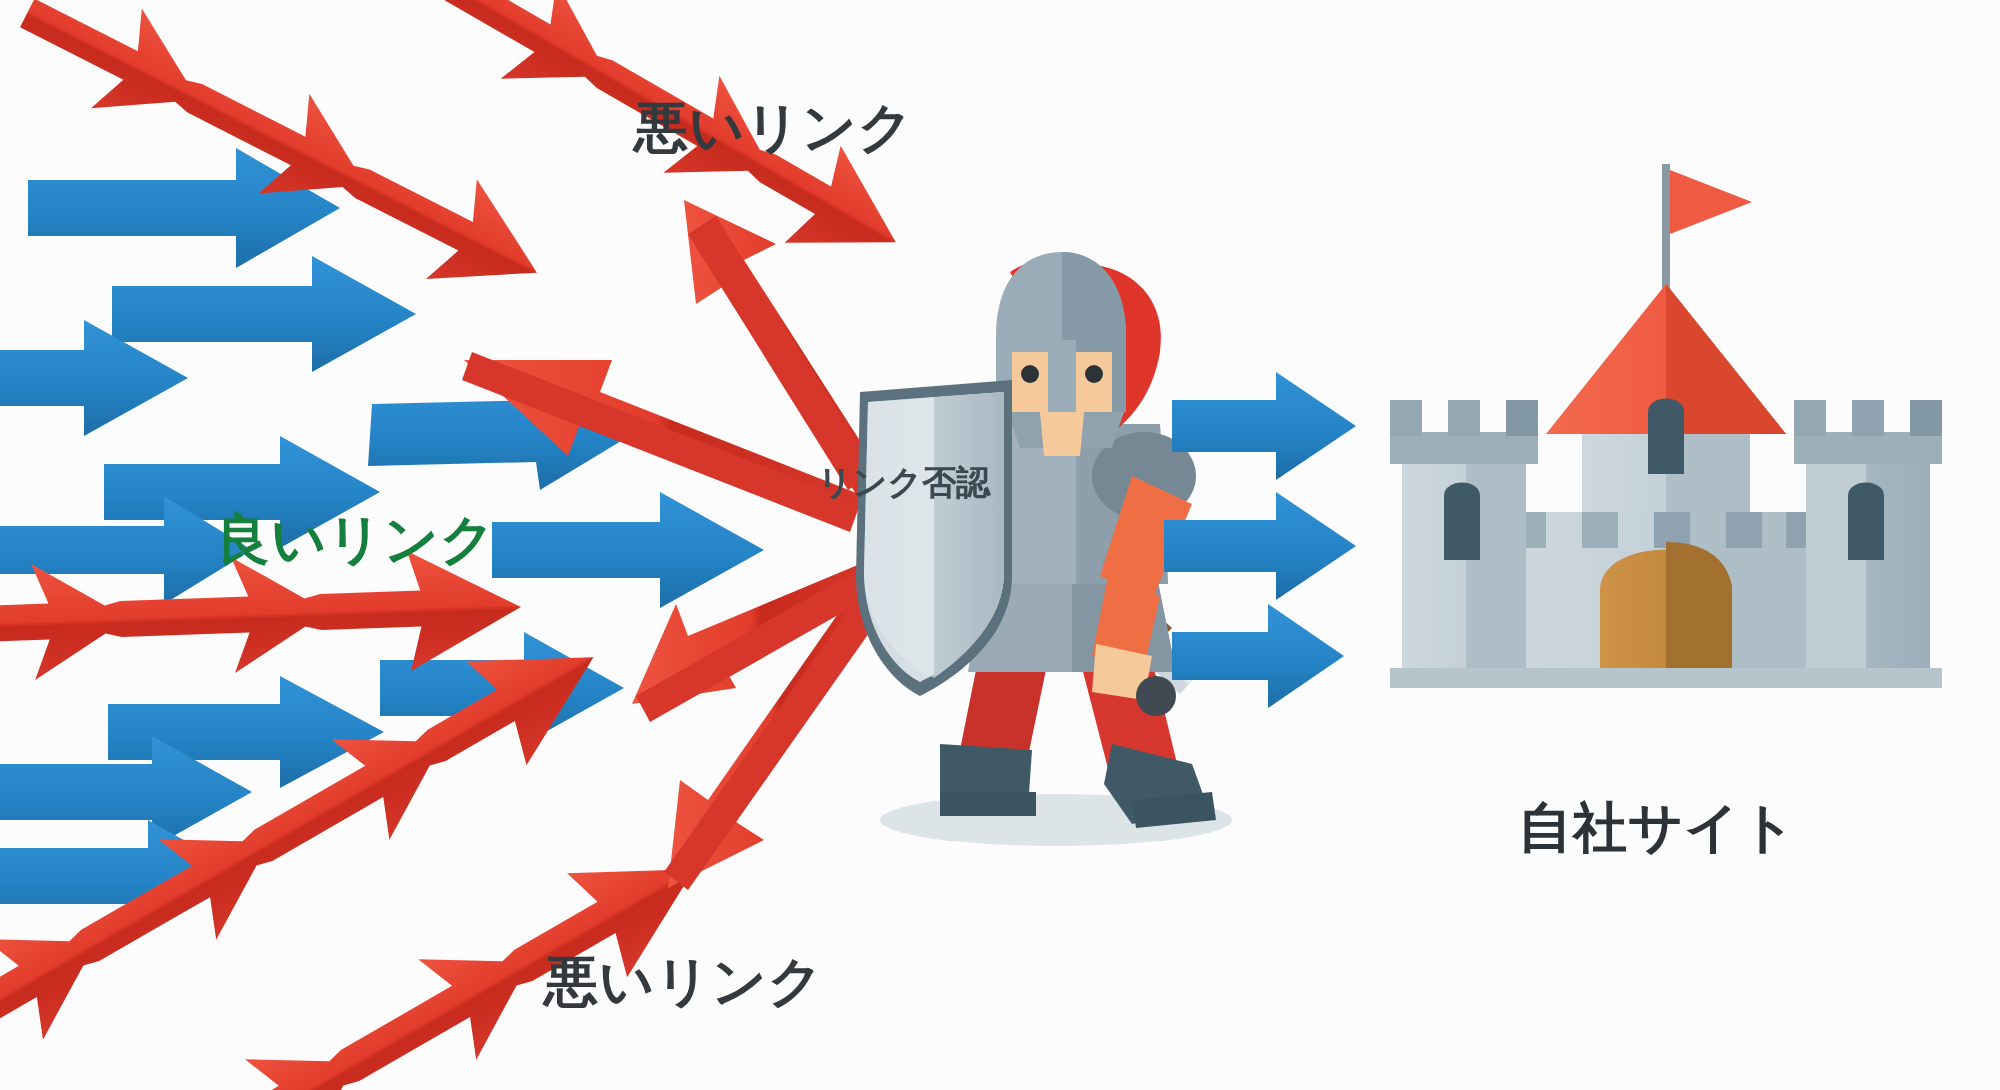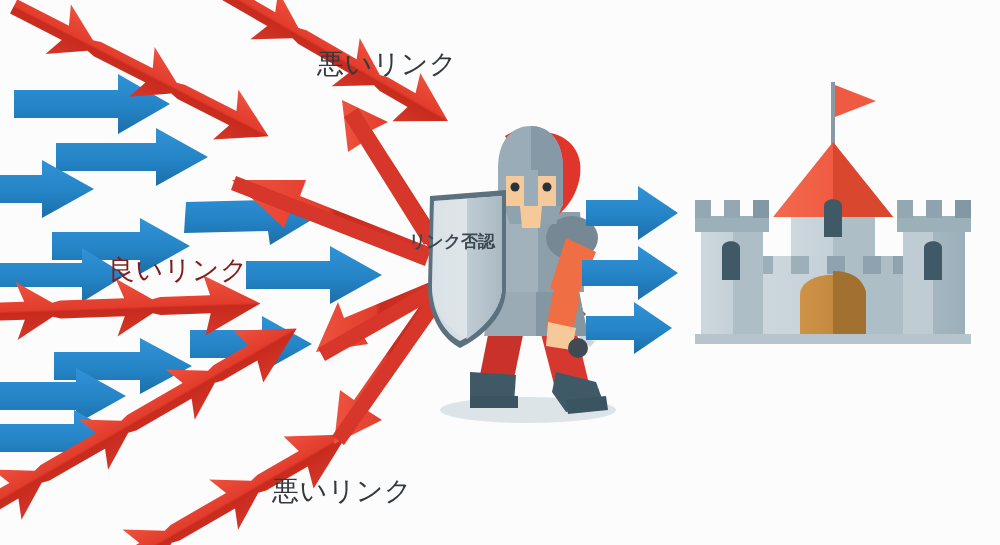--- a/index.html
+++ b/index.html
@@ -5,28 +5,28 @@
   html,body{margin:0;padding:0;}
   body{
     width:1000px;height:545px;overflow:hidden;
     background:#fcfcfc;
     font-family:"Liberation Sans","DejaVu Sans",sans-serif;
   }
   #stage{position:relative;width:1000px;height:545px;background:#fcfcfc;}
   #stage svg{position:absolute;top:0;left:0;}
   .lbl{
     position:absolute;
-    font-weight:normal;
+    font-weight:bold;
     color:#2f3b42;
     letter-spacing:0.5px;
     white-space:nowrap;
     user-select:none;
   }
   .lbl-bad{color:#33393d;}
-  .lbl-good{color:#7f1d1d;text-align:center;}
+  .lbl-good{color:#15803d;text-align:center;}
   .lbl-site{color:#2b3338;}
   .shield-text{
     position:absolute;
     text-align:center;
     font-weight:bold;
     color:#3b4850;
     line-height:1.22;
     white-space:nowrap;
     user-select:none;
   }
@@ -352,18 +352,19 @@
     </g>
 
   </svg>
 
   <div class="lbl lbl-bad" style="left:317px;top:46px;font-size:27px;">悪いリンク</div>
 
   <div class="lbl lbl-good" style="left:108px;top:252px;font-size:27px;">良いリンク</div>
 
   <div class="lbl lbl-bad" style="left:272px;top:473px;font-size:27px;">悪いリンク</div>
 
+  <div class="lbl lbl-site" style="left:759px;top:396px;font-size:27px;">自社サイト</div>
 
   <div class="shield-text" style="left:387px;top:232px;width:130px;font-size:17px;">
     <div>リンク否認</div>
   </div>
 
 </div>
 
 </body></html>

